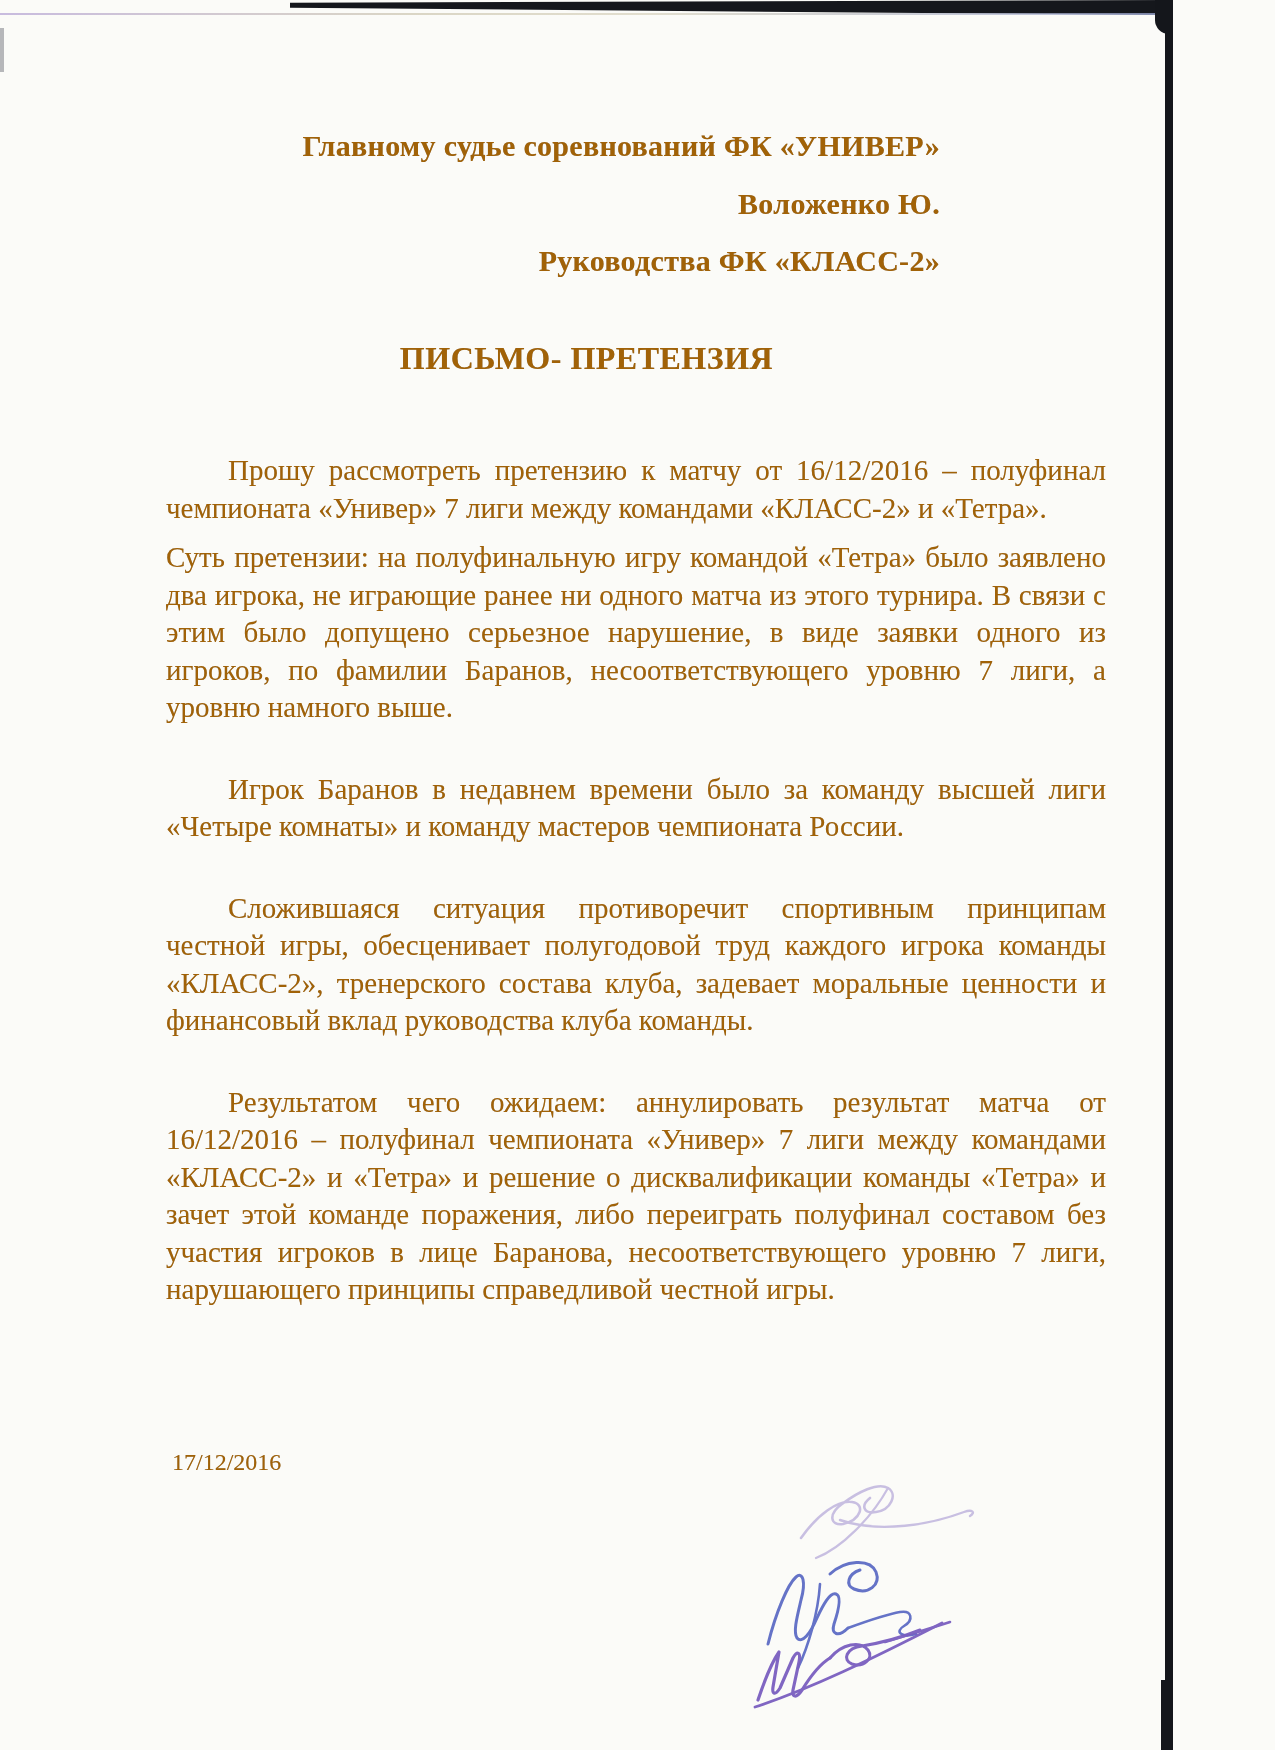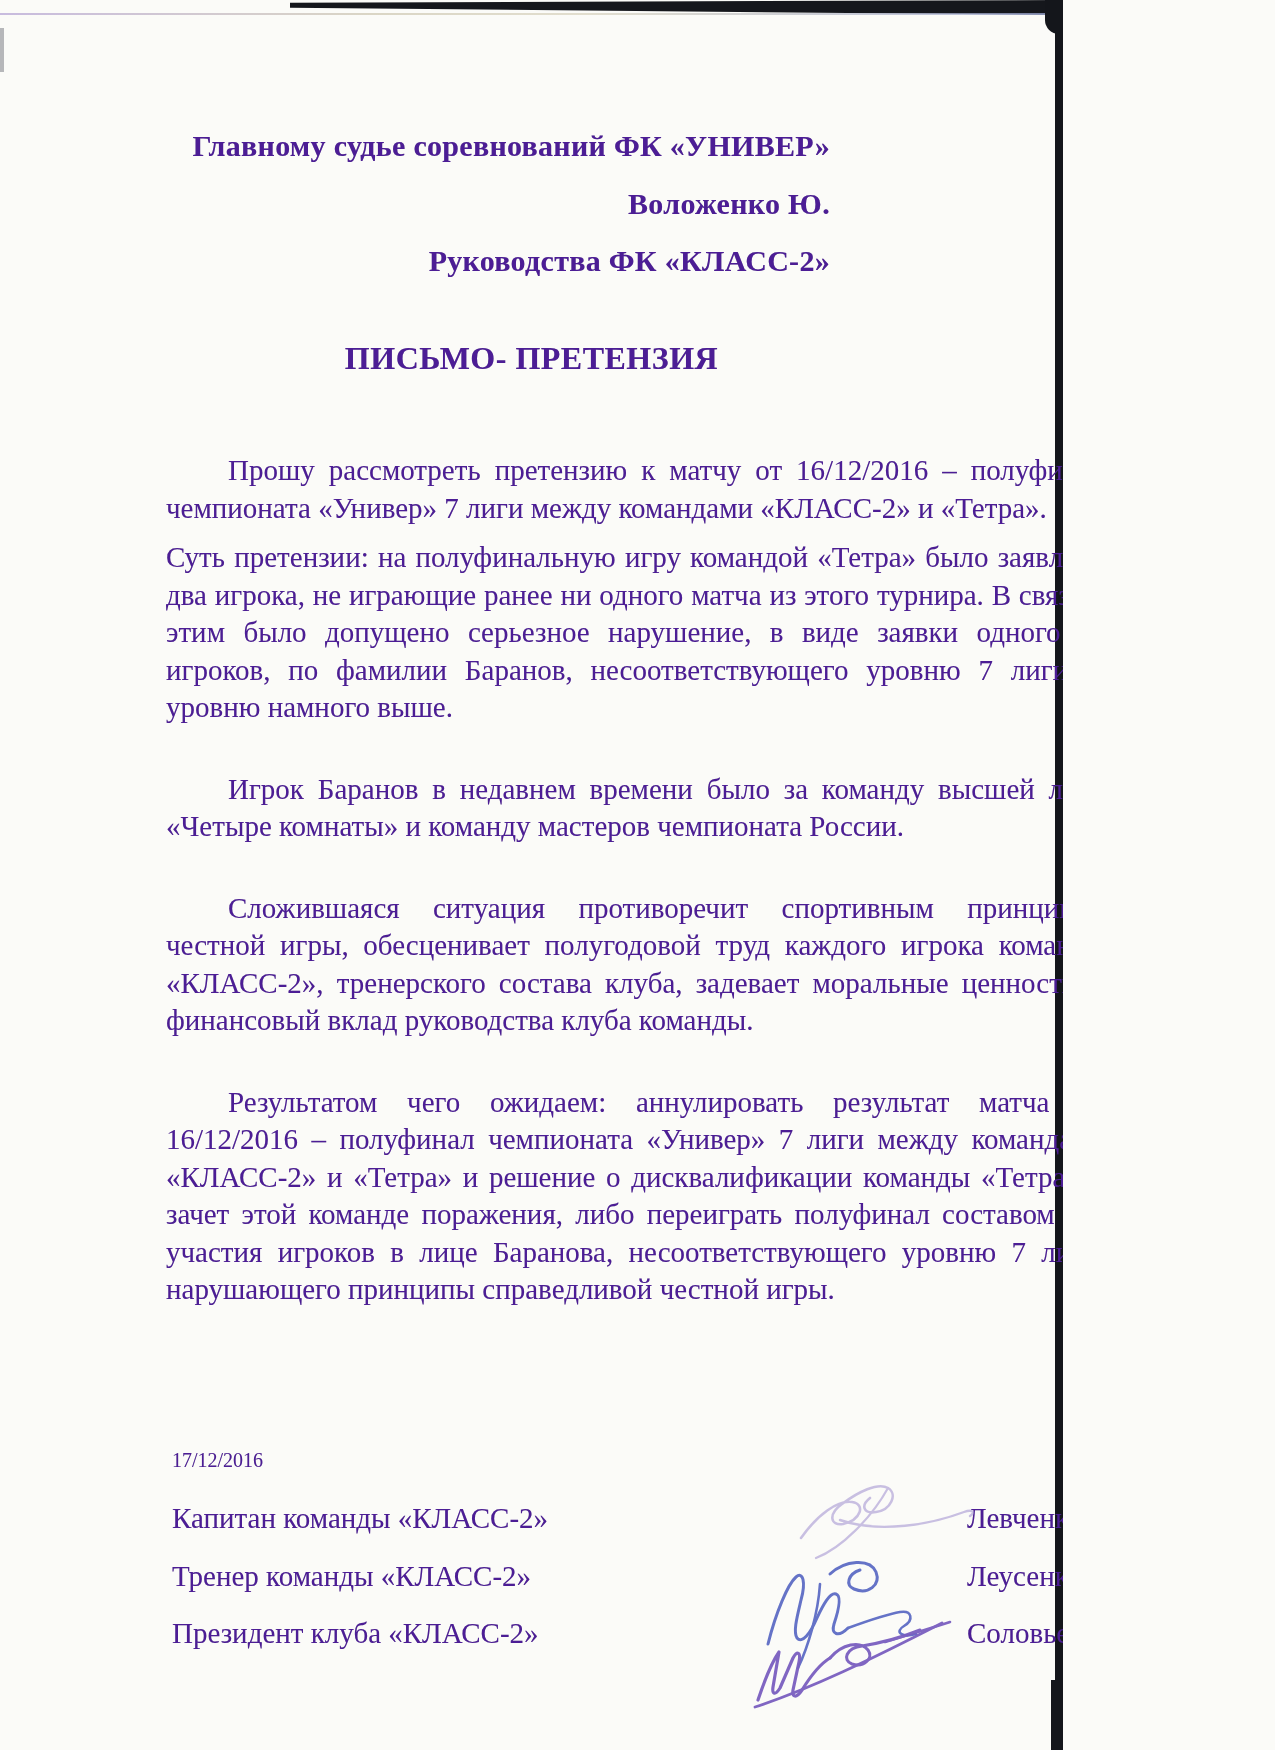--- a/index.html
+++ b/index.html
@@ -2,25 +2,25 @@
 <html lang="ru"><head>
 <meta charset="utf-8">
 <style>
   html, body {
     margin: 0; padding: 0;
     background: #fbfbf8;
     font-family: "Liberation Serif", "DejaVu Serif", serif;
   }
   .page {
     position: relative;
-    width: 1063px;
+    width: 1173px;
     height: 1750px;
     background: #fbfbf8;
     overflow: hidden;
-    color: #4c1d95;
+    color: #a16207;
   }
   
   .scan-top-band {
     position: absolute; top: 0; left: 290px; right: 0; height: 15px;
     background: #15171c;
     clip-path: polygon(0 18%, 100% 0, 100% 100%, 0 52%);
   }
   .scan-top-line {
     position: absolute; top: 13px; left: 0; right: 0; height: 2px;
     background: linear-gradient(90deg, #b7a6d6 0%, #cfc9b4 35%, #d9d4c0 55%, #9aa6d4 100%);
@@ -66,21 +66,21 @@
     font-size: 29px;
     line-height: 37.5px;
     text-align: justify;
     text-align-last: left;
     text-shadow: 0 0 .5px rgba(50,50,80,.3);
   }
   .body-text p { margin: 0 0 12px 0; }
   .body-text p.indent { text-indent: 62px; margin-top: 44px; }
   .letter-date {
     position: absolute; top: 1449px; left: 172px;
-    font-size: 20px;
+    font-size: 24px;
     text-shadow: 0 0 .5px rgba(50,50,80,.3);
   }
   .signers {
     position: absolute; top: 1502px; left: 172px; width: 960px;
     font-size: 29px;
     text-shadow: 0 0 .5px rgba(50,50,80,.3);
   }
   .signer-row { position: relative; height: 57.5px; }
   .signer-role { position: absolute; left: 0; top: 0; white-space: nowrap; }
   .signer-name { position: absolute; left: 795px; top: 0; white-space: nowrap; }
@@ -110,34 +110,20 @@
   <div class="body-text" id="paragraphs">
       <p class="indent">Прошу рассмотреть претензию к матчу от 16/12/2016 – полуфинал чемпионата «Универ» 7 лиги между командами «КЛАСС-2» и «Тетра».</p>
       <p class="">Суть претензии: на полуфинальную игру командой «Тетра» было заявлено два игрока, не играющие ранее ни одного матча из этого турнира. В связи с этим было допущено серьезное нарушение, в виде заявки одного из игроков, по фамилии Баранов, несоответствующего уровню 7 лиги, а уровню намного выше.</p>
       <p class="indent">Игрок Баранов в недавнем времени было за команду высшей лиги «Четыре комнаты» и команду мастеров чемпионата России.</p>
       <p class="indent">Сложившаяся ситуация противоречит спортивным принципам честной игры, обесценивает полугодовой труд каждого игрока команды «КЛАСС-2», тренерского состава клуба, задевает моральные ценности и финансовый вклад руководства клуба команды.</p>
       <p class="indent">Результатом чего ожидаем: аннулировать результат матча от 16/12/2016 – полуфинал чемпионата «Универ» 7 лиги между командами «КЛАСС-2» и «Тетра» и решение о дисквалификации команды «Тетра» и зачет этой команде поражения, либо переиграть полуфинал составом без участия игроков в лице Баранова, несоответствующего уровню 7 лиги, нарушающего принципы справедливой честной игры.</p>
     </div>
 
   <div class="letter-date">17/12/2016</div>
 
-  <div class="signers" id="signers">
-      <div class="signer-row">
-        <span class="signer-role">Капитан команды «КЛАСС-2»</span>
-        <span class="signer-name">Левченко Д</span>
-      </div>
-      <div class="signer-row">
-        <span class="signer-role">Тренер команды «КЛАСС-2»</span>
-        <span class="signer-name">Леусенко А</span>
-      </div>
-      <div class="signer-row">
-        <span class="signer-role">Президент клуба «КЛАСС-2»</span>
-        <span class="signer-name">Соловьев М</span>
-      </div>
-    </div>
 
   <svg class="signatures-svg" width="340" height="290" viewBox="0 0 340 290">
     <g opacity="0.55" stroke="#a08fd0">
       <path stroke-width="2.6" d="M121,76 C138,52 158,38 172,40 C186,42 181,58 163,62 C150,64 148,52 162,42 C178,30 198,20 208,26 C218,32 211,48 196,50 C184,52 180,44 190,36"></path>
       <path stroke-width="2.4" d="M160,58 C200,72 252,62 284,50 C292,47 296,50 290,54"></path>
       <path stroke-width="2.2" d="M208,26 C192,55 162,86 136,96"></path>
     </g>
     <g opacity="0.9" stroke="#5565c2">
       <path stroke-width="3" d="M88,182 C96,150 108,122 116,115 C123,109 126,120 121,138 C117,155 113,170 117,176 C122,182 130,172 137,156 C143,143 150,130 156,132 C162,134 158,150 154,162 C151,172 158,176 168,166"></path>
       <path stroke-width="3" d="M150,112 C165,98 190,96 196,110 C201,123 188,133 174,127 C165,123 168,112 180,108"></path>

